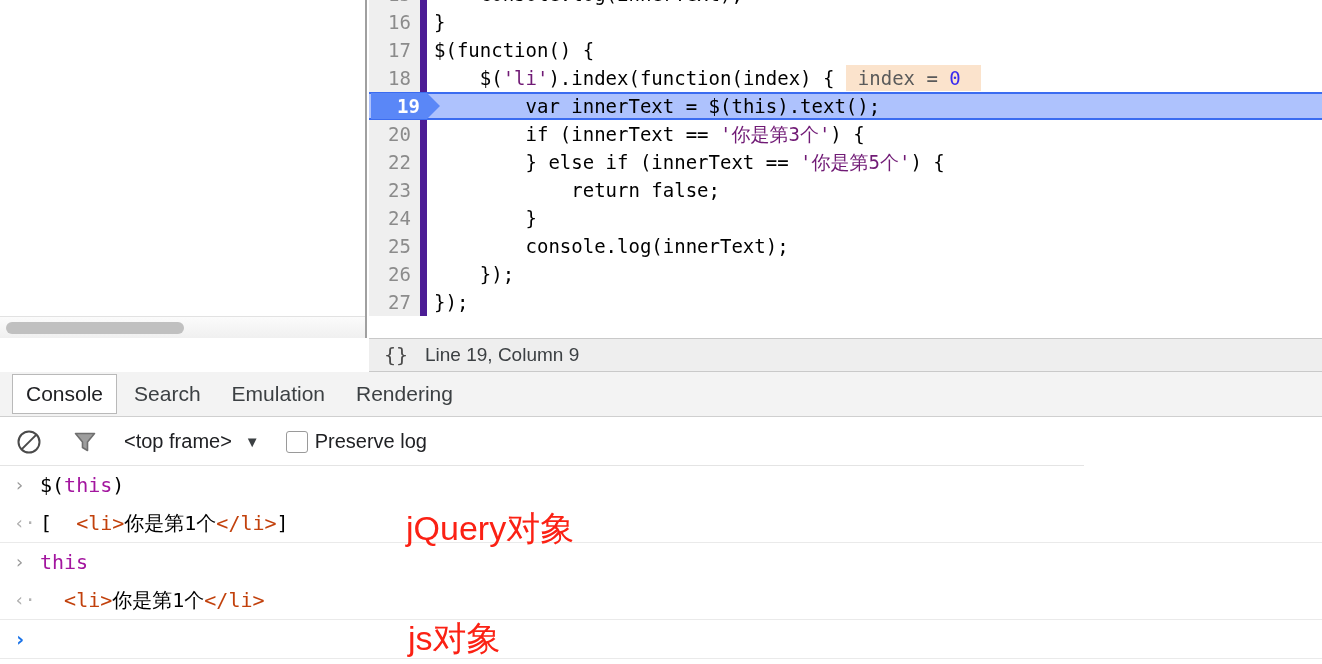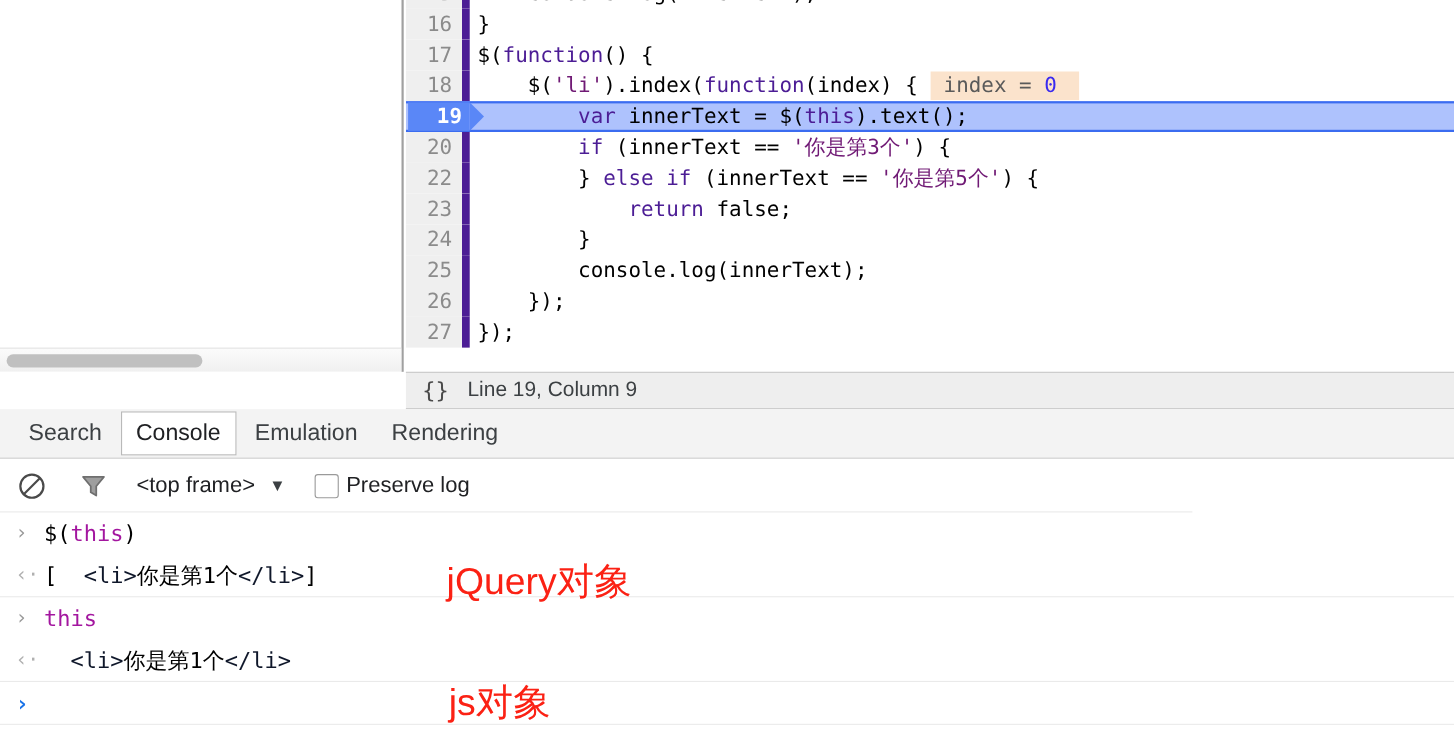--- a/index.html
+++ b/index.html
@@ -153,21 +153,21 @@
     height: 28px;
     background: #aec2fd;
     border-top: 2px solid #3b6cf0;
     border-bottom: 2px solid #3b6cf0;
     box-sizing: border-box;
     z-index: 1;
   }
   .code-line.exec .code-text { z-index: 3; }
 
   
-  .kw  { color: #4c1d95; }
+  .kw  { color: #000000; }
   .str { color: #701a75; }
   .plain { color: #000000; }
 
   
   .value-hint {
     background: #fbe3cc;
     color: #5a5a5a;
     padding: 2px 20px 2px 12px;
     font-family: "DejaVu Sans Mono", "Liberation Mono", monospace;
     font-size: 19px;
@@ -299,21 +299,21 @@
   .msg-arrow {
     width: 26px;
     color: #9a9a9a;
     font-size: 18px;
     flex: none;
   }
   .msg-arrow.result { color: #b0b0b0; }
   .msg-arrow.prompt { color: #1a73e8; font-weight: bold; font-size: 20px; }
   .msg-text { color: #000000; }
   .tok-magenta { color: #a3169f; }
-  .tok-tag { color: #0f172a; }
+  .tok-tag { color: #c2410c; }
   .tok-black { color: #000000; }
 
   
   .annotation {
     position: absolute;
     color: #fb2114;
     font-family: "Liberation Sans", sans-serif;
     font-size: 34px;
     font-weight: 400;
     white-space: nowrap;
@@ -352,22 +352,22 @@
     </div>
 
   </div>
 
   <div class="status-bar">
     <div class="status-braces">{}</div>
     <div class="status-pos">Line 19, Column 9</div>
   </div>
 
   <div class="drawer-tabs" id="drawer-tabs">
+      <div class="drawer-tab active">Console</div>
       <div class="drawer-tab">Search</div>
-      <div class="drawer-tab active">Console</div>
       <div class="drawer-tab">Emulation</div>
       <div class="drawer-tab">Rendering</div>
     </div>
 
   <div class="console-toolbar">
 
     <div class="tb-icon">
       <svg width="28" height="28" viewBox="0 0 28 28" aria-hidden="true">
         <circle cx="14" cy="14" r="10.5" fill="none" stroke="#4a4a4a" stroke-width="2"></circle>
         <line x1="6.6" y1="21.4" x2="21.4" y2="6.6" stroke="#4a4a4a" stroke-width="2"></line>

